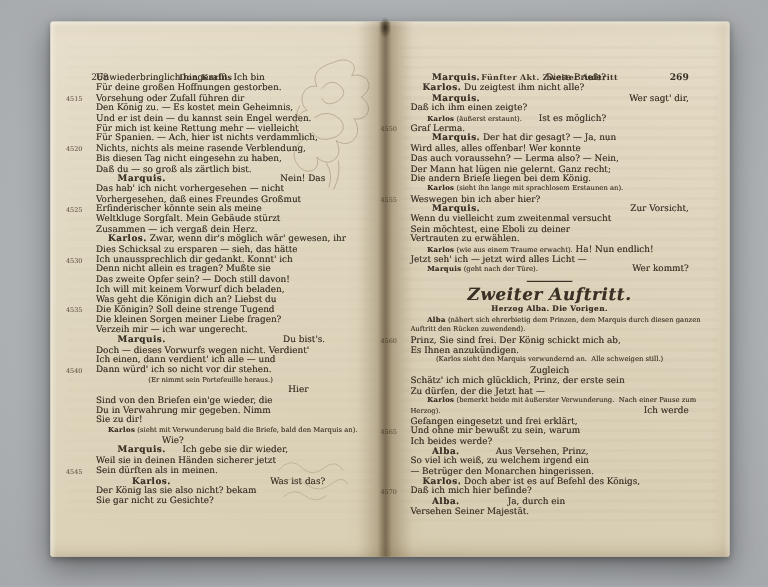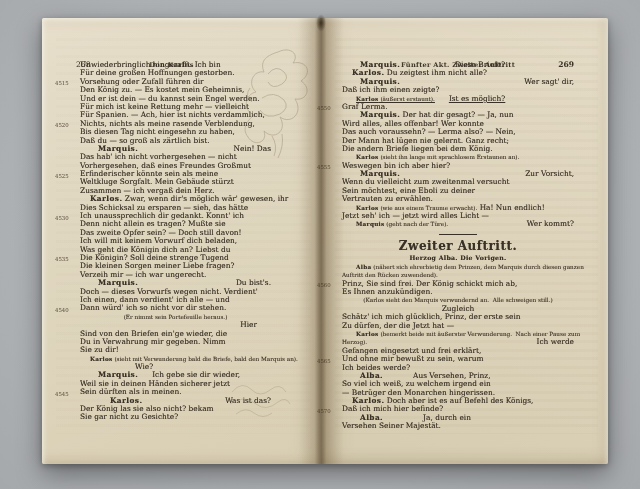--- a/index.html
+++ b/index.html
@@ -43,21 +43,21 @@
   .col-left{left:38px;width:191px;}
   .col-right{left:300px;width:232px;}
   .line{position:relative;height:8.4px;line-height:8.4px;display:flex;align-items:baseline;
     font-size:7.4px;white-space:pre;text-shadow:0 0 .35px rgba(58,49,38,.55);}
   .line.c{justify-content:center;}
   .line.r{justify-content:flex-end;padding-right:14px;align-items:flex-end;}
   .num{position:absolute;left:-25px;top:1.5px;font-size:5.4px;color:var(--faded);text-shadow:none;}
   .sg.b{font-weight:bold;letter-spacing:.4px;text-align:right;}
   .sg.bs{font-weight:bold;font-size:5.7px;letter-spacing:.3px;}
   .sg.s{font-size:5.7px;color:#463c2d;}
-  .sg.h{font-weight:bold;font-size:12px;letter-spacing:.5px;}
+  .sg.h{font-weight:bold;font-size:14px;letter-spacing:.5px;font-style:italic;}
   .sg.sh{font-weight:bold;font-size:6.2px;letter-spacing:.3px;}
   .fill{flex:1;}
   .gap{display:inline-block;}
   .rule{width:38px;height:1px;background:#3a3126;margin:0 auto;align-self:center;}
 
   .doodle{position:absolute;pointer-events:none;}
 </style>
 </head>
 <body>
 
@@ -125,21 +125,21 @@
         <div class="line"><span class="num">4545</span><span class="sg p">Sein dürften als in meinen.</span></div>
         <div class="line" style="padding-left: 30px;"><span class="sg b">Karlos.</span><span class="fill"></span><span class="sg p">Was ist das?</span></div>
         <div class="line"><span class="sg p">Der König las sie also nicht? bekam</span></div>
         <div class="line"><span class="sg p">Sie gar nicht zu Gesichte?</span></div>
       </div>
     <div class="text-col col-right" id="col-right">
         <div class="line" style="padding-left: 18px;"><span class="sg b">Marquis.</span><span class="gap" style="width: 55px;"></span><span class="sg p">Diese Briefe?</span></div>
         <div class="line" style="padding-left: 10px;"><span class="sg b">Karlos.</span><span class="sg p"> Du zeigtest ihm nicht alle?</span></div>
         <div class="line" style="padding-left: 18px;"><span class="sg b">Marquis.</span><span class="fill"></span><span class="sg p">Wer sagt' dir,</span></div>
         <div class="line"><span class="sg p">Daß ich ihm einen zeigte?</span></div>
-        <div class="line" style="padding-left: 14px; text-decoration: underline;"><span class="sg bs">Karlos</span><span class="sg s"> (äußerst erstaunt).</span><span class="gap" style="width: 14px;"></span><span class="sg p">Ist es möglich?</span></div>
+        <div class="line" style="padding-left: 14px;"><span class="sg bs">Karlos</span><span class="sg s"> (äußerst erstaunt).</span><span class="gap" style="width: 14px;"></span><span class="sg p">Ist es möglich?</span></div>
         <div class="line"><span class="num">4550</span><span class="sg p">Graf Lerma.</span></div>
         <div class="line" style="padding-left: 18px;"><span class="sg b">Marquis.</span><span class="sg p"> Der hat dir gesagt? — Ja, nun</span></div>
         <div class="line"><span class="sg p">Wird alles, alles offenbar! Wer konnte</span></div>
         <div class="line"><span class="sg p">Das auch voraussehn? — Lerma also? — Nein,</span></div>
         <div class="line"><span class="sg p">Der Mann hat lügen nie gelernt. Ganz recht;</span></div>
         <div class="line"><span class="sg p">Die andern Briefe liegen bei dem König.</span></div>
         <div class="line" style="padding-left: 14px;"><span class="sg bs">Karlos</span><span class="sg s"> (sieht ihn lange mit sprachlosem Erstaunen an).</span></div>
         <div class="line"><span class="num">4555</span><span class="sg p">Weswegen bin ich aber hier?</span></div>
         <div class="line" style="padding-left: 18px;"><span class="sg b">Marquis.</span><span class="fill"></span><span class="sg p">Zur Vorsicht,</span></div>
         <div class="line"><span class="sg p">Wenn du vielleicht zum zweitenmal versucht</span></div>

